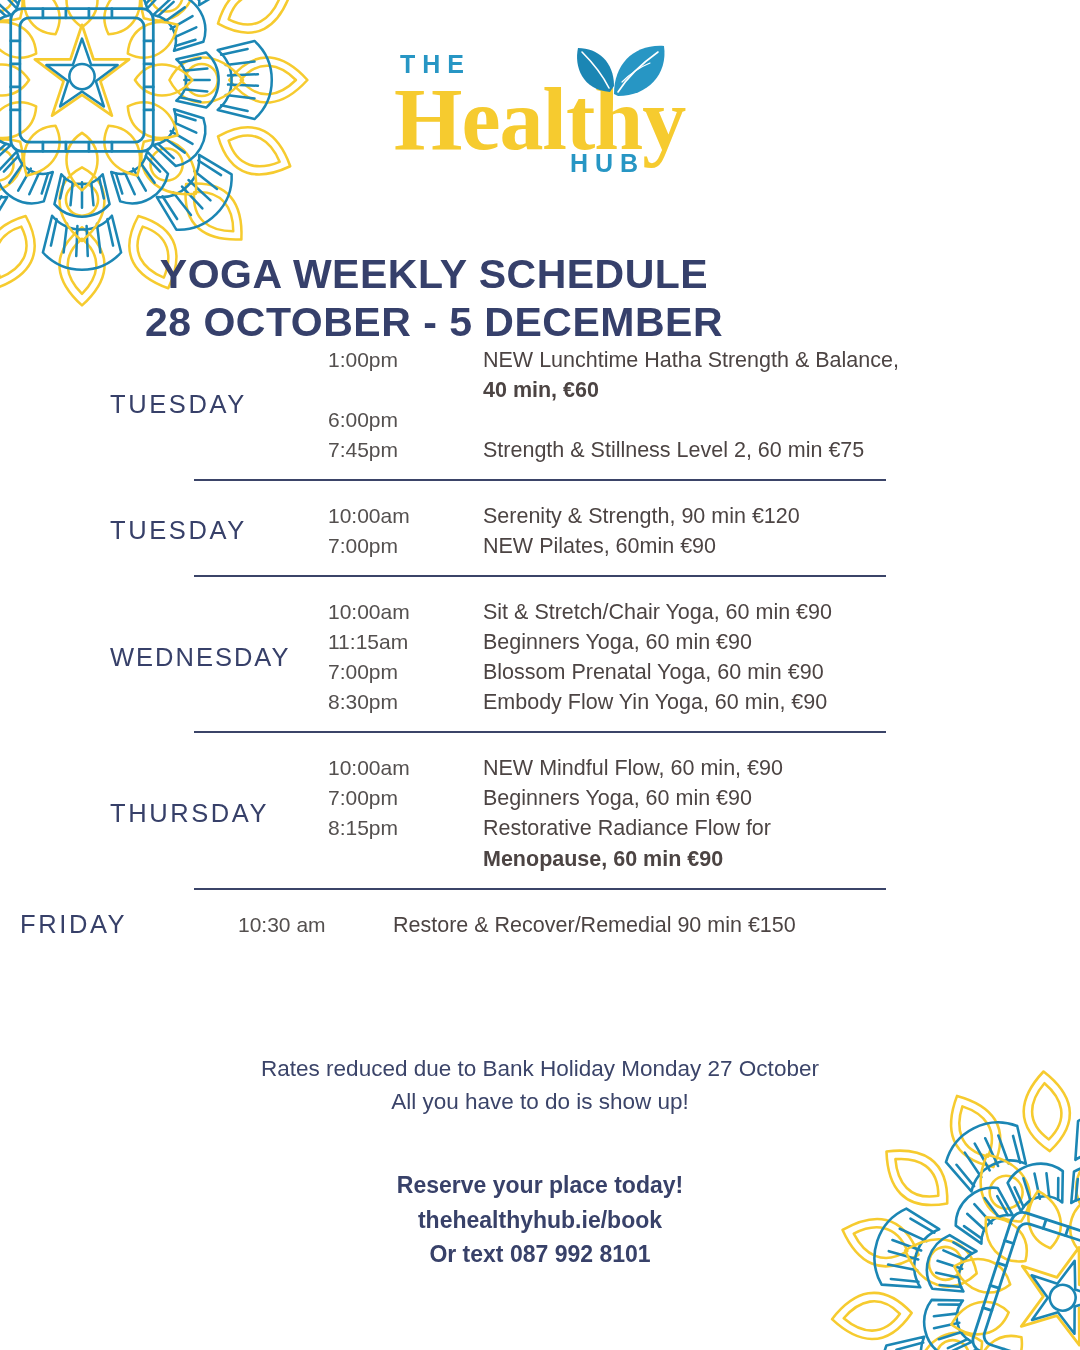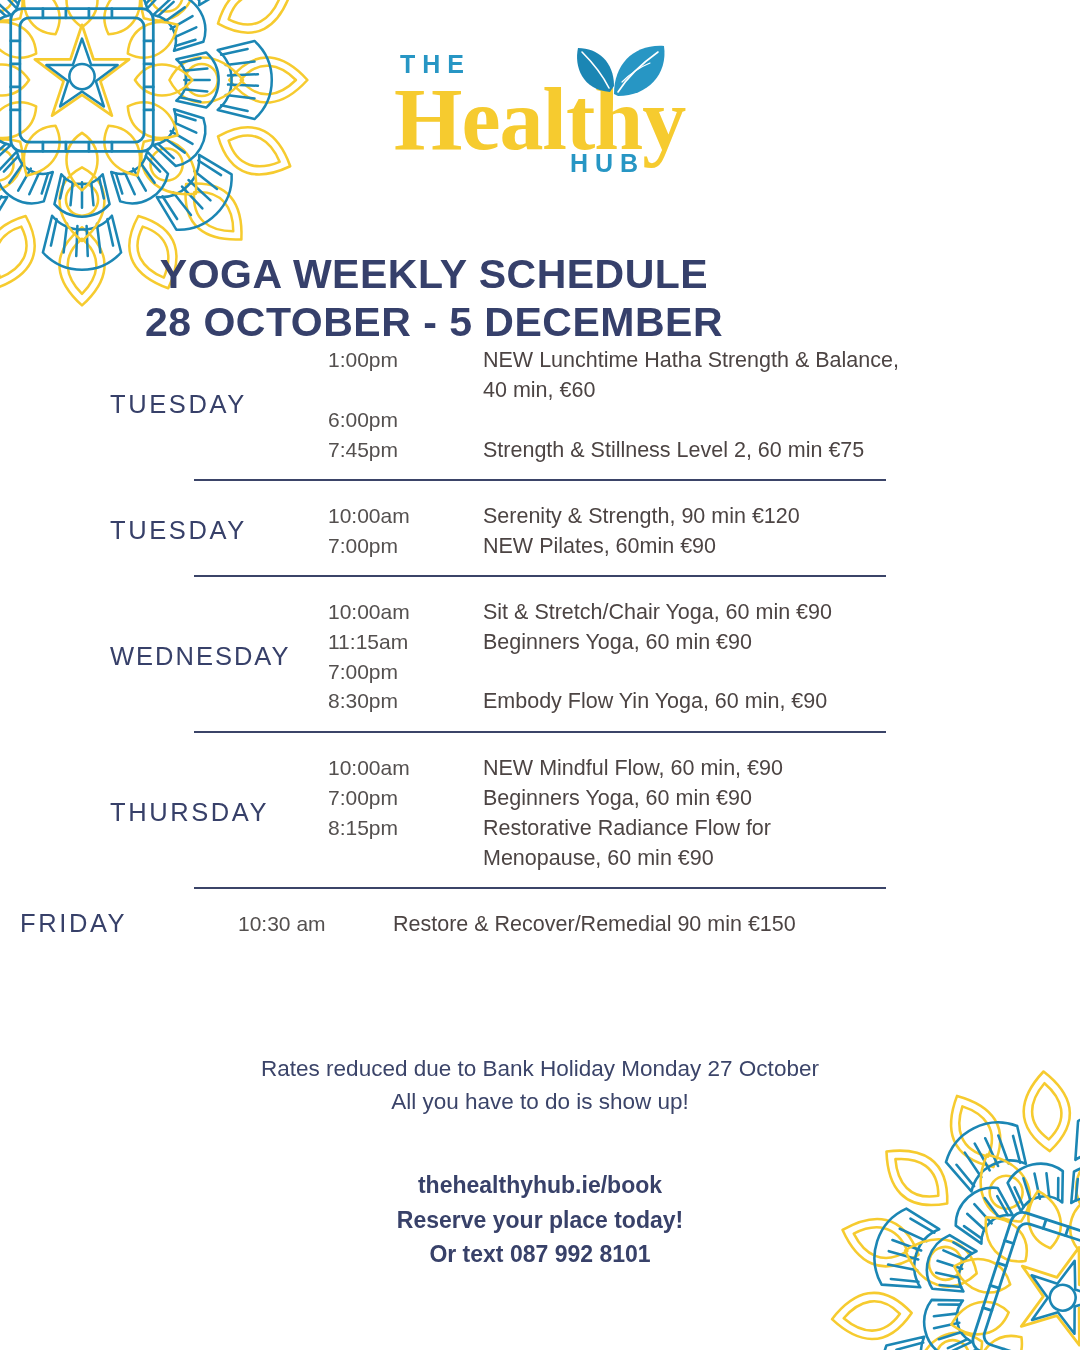--- a/index.html
+++ b/index.html
@@ -143,20 +143,21 @@
     font-size: 21px;
     white-space: nowrap;
   }
   .s-desc {
     color: #4c4443;
     font-family: "Liberation Sans", sans-serif;
     font-size: 21.5px;
   }
   .s-desc .cont {
     display: block;
+    font-weight: bold;
   }
   .divider {
     width: 692px;
     margin-left: 194px;
     height: 0;
     border-top: 2px solid #3b4468;
   }
 
   
   #footer-notes {
@@ -453,20 +454,21 @@
           <div class="session-row">
             <div class="s-time">10:00am</div>
             <div class="s-desc"><span>Sit &amp; Stretch/Chair Yoga, 60 min €90</span></div>
           </div>
           <div class="session-row">
             <div class="s-time">11:15am</div>
             <div class="s-desc"><span>Beginners Yoga, 60 min €90</span></div>
           </div>
           <div class="session-row">
             <div class="s-time">7:00pm</div>
+            <div class="s-desc"><span>Blossom Prenatal Yoga, 60 min €90</span></div>
           </div>
           <div class="session-row">
             <div class="s-time">8:30pm</div>
             <div class="s-desc"><span>Embody Flow Yin Yoga, 60 min, €90</span></div>
           </div>
         </div>
       </div>
       <div class="divider"></div>
       <div class="day-block" style="padding-top: 20px; padding-bottom: 14px;">
         <div class="day-name">THURSDAY</div>
@@ -496,18 +498,18 @@
         </div>
       </div>
     </div>
 
   <div id="footer-notes">
       <span class="fline">Rates reduced due to Bank Holiday Monday 27 October</span>
       <span class="fline">All you have to do is show up!</span>
     </div>
 
   <div id="footer-contact">
+      <span class="fline">Reserve your place today!</span>
       <span class="fline">thehealthyhub.ie/book</span>
-      <span class="fline">Reserve your place today!</span>
       <span class="fline">Or text 087 992 8101</span>
     </div>
 
 </div>
 
 </body></html>

